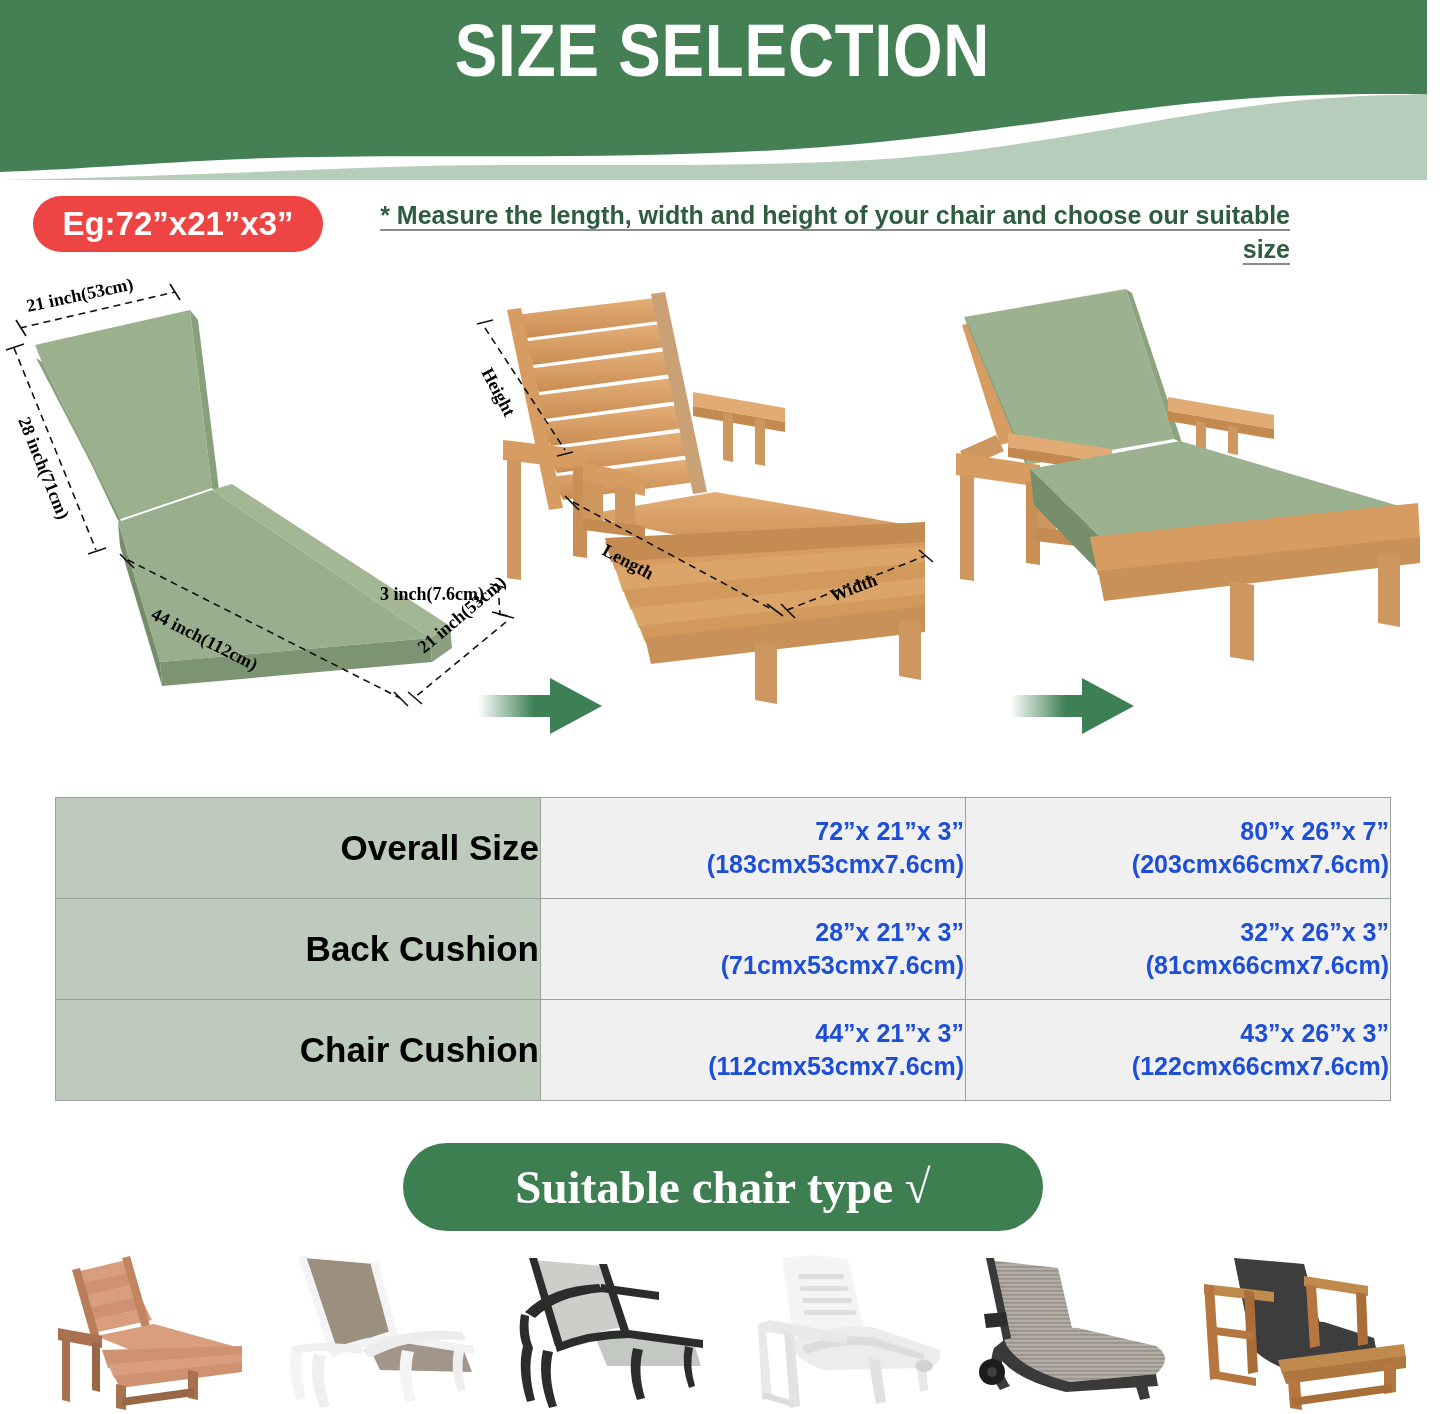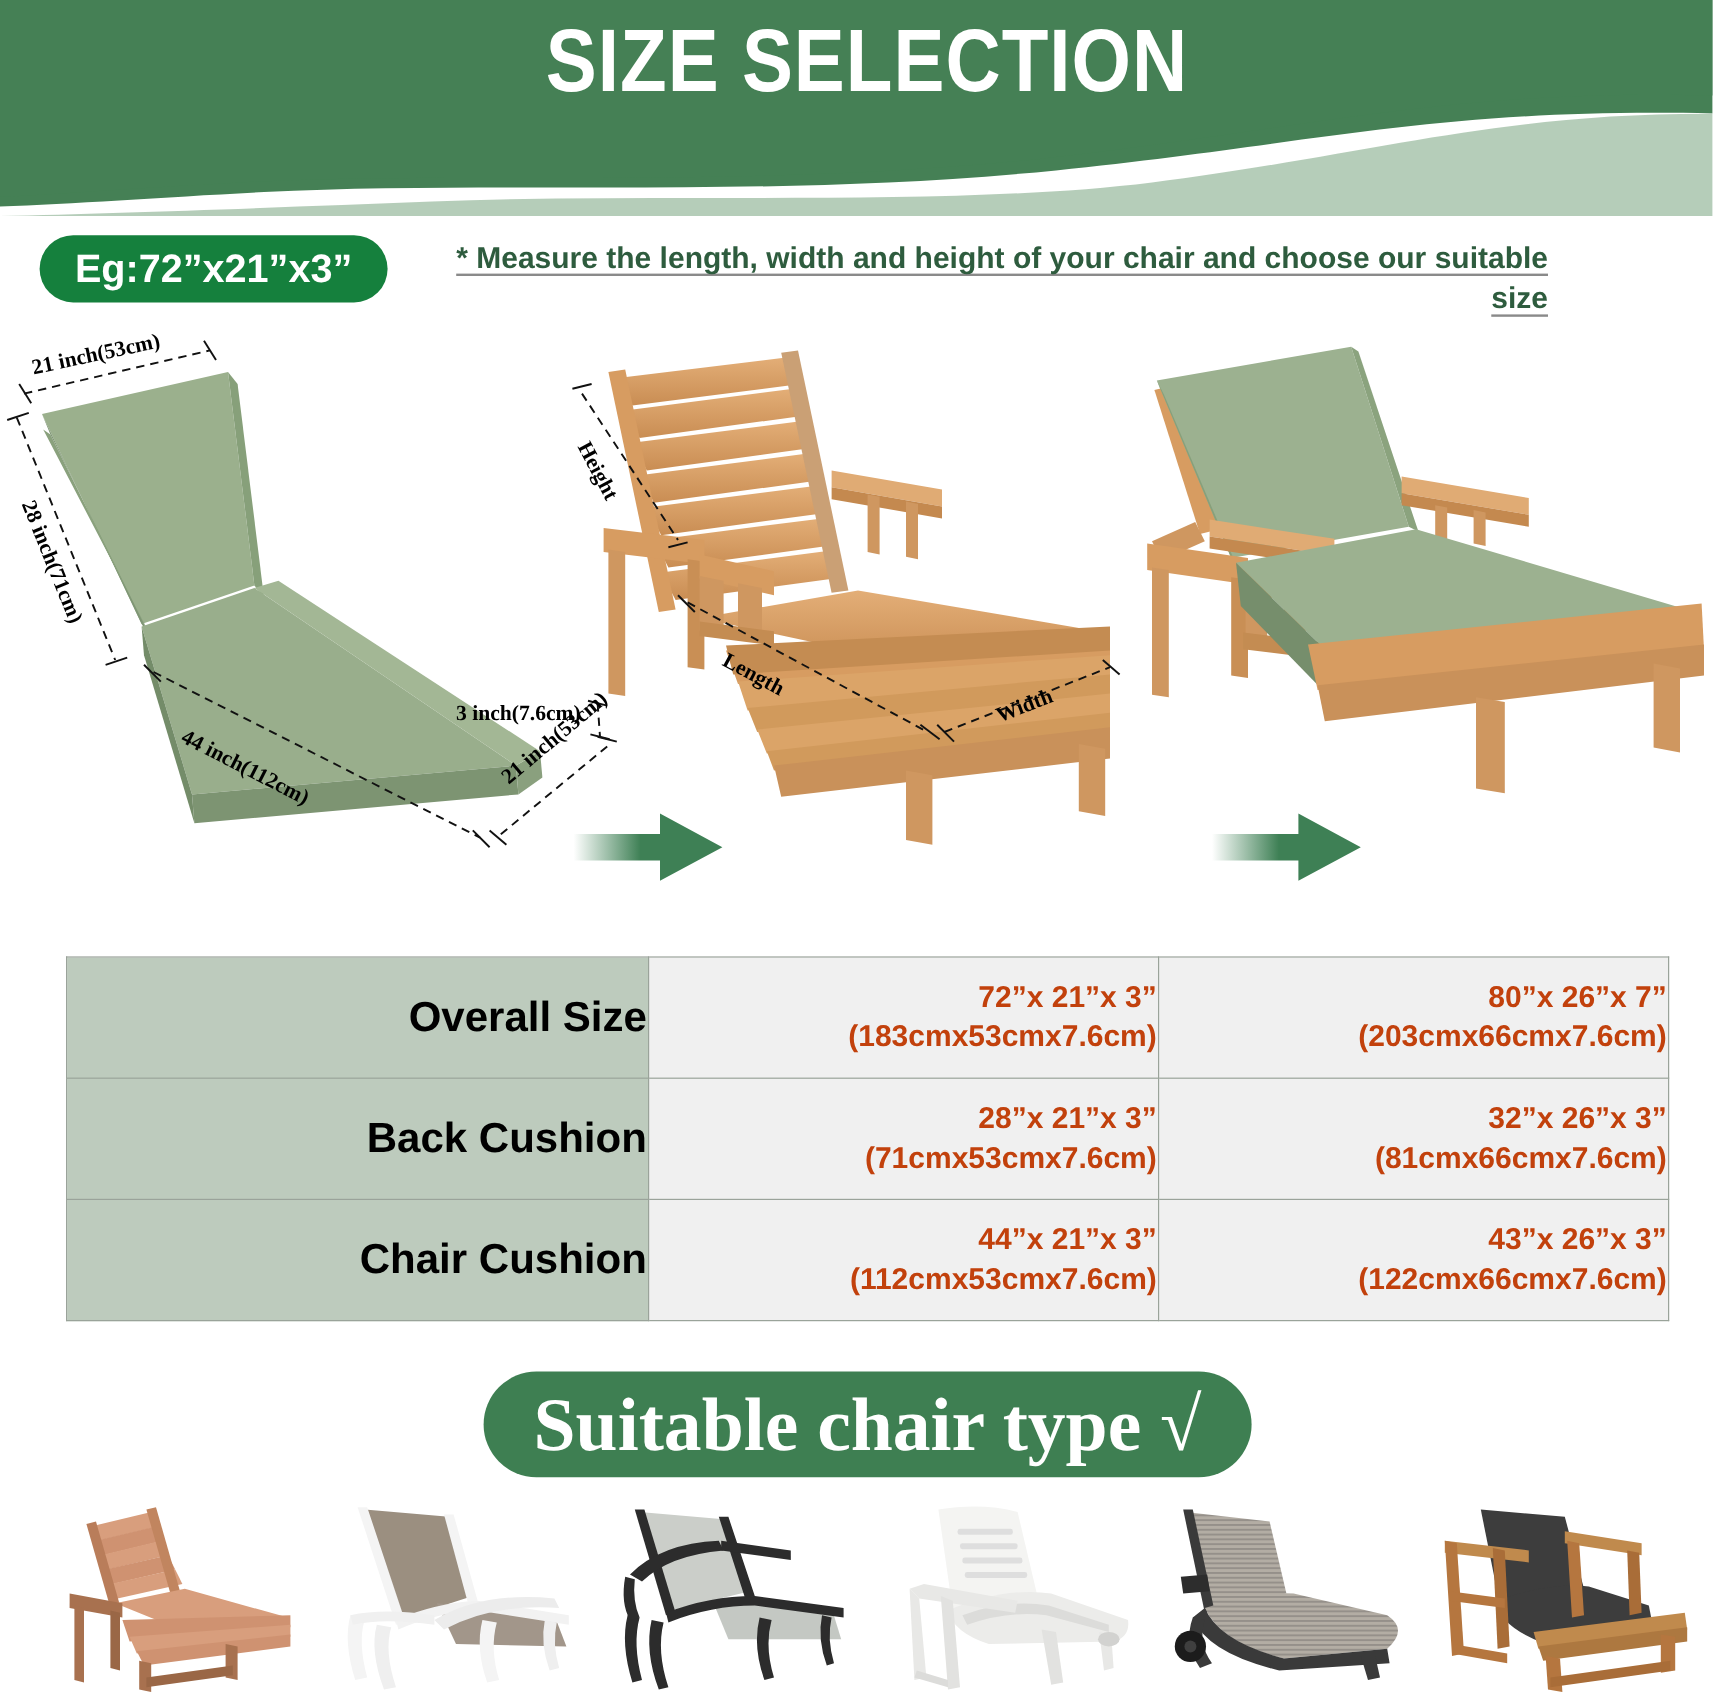--- a/index.html
+++ b/index.html
@@ -9,21 +9,21 @@
   
   .header{position:absolute;left:0;top:0;width:1379px;height:180px;overflow:hidden;padding-left:48px;}
   .header-bg{position:absolute;left:0;top:0;width:1445px;height:180px;}
   .header-title{position:absolute;left:0;top:8px;width:1445px;text-align:center;
       color:#ffffff;font-size:74px;font-weight:bold;letter-spacing:1px;
       font-family:"Liberation Sans",sans-serif;
       transform:scaleX(0.86);transform-origin:center top;}
 
   
   .eg-badge{position:absolute;left:33px;top:196px;width:290px;height:56px;
-      background:#15803d;border-radius:28px;color:#ffffff;
+      background:#ef4444;border-radius:28px;color:#ffffff;
       font-size:33px;font-weight:bold;display:flex;align-items:center;
       justify-content:center;letter-spacing:0px;}
 
   
   .note{position:absolute;left:340px;top:198px;width:950px;text-align:right;
       color:#2e5c3e;font-size:25px;font-weight:bold;line-height:34px;}
   .note u{text-decoration:underline;text-decoration-color:#8a8a8a;
       text-underline-offset:5px;}
 
   
@@ -41,27 +41,27 @@
   
   .arrow{position:absolute;height:62px;width:125px;}
 
   
   .size-table{position:absolute;left:55px;top:797px;width:1336px;height:303px;
       border-collapse:collapse;table-layout:fixed;}
   .size-table td{border:1px solid #9aa39a;vertical-align:middle;text-align:right;}
   .size-table td.lbl{background:#bdcbbd;width:482px;
       font-size:35px;font-weight:bold;color:#000;}
   .size-table td.val{background:#f0f0f0;font-size:25px;font-weight:bold;
-      color:#c2410c;line-height:33px;}
+      color:#1d4ed8;line-height:33px;}
   .size-table tr{height:101px;}
 
   
   .pill{position:absolute;left:403px;top:1143px;width:640px;height:88px;
       background:#3e7f52;border-radius:44px;display:flex;align-items:center;
-      justify-content:center;color:#ffffff;font-size:63px;font-weight:bold;
+      justify-content:center;color:#ffffff;font-size:47px;font-weight:bold;
       font-family:"Liberation Serif",serif;}
 
   
   .thumbs{position:absolute;left:0;top:1250px;width:1445px;height:164px;}
   .thumb{position:absolute;top:0;width:230px;height:164px;}
 </style>
 </head>
 <body>
 
 <div class="header">

